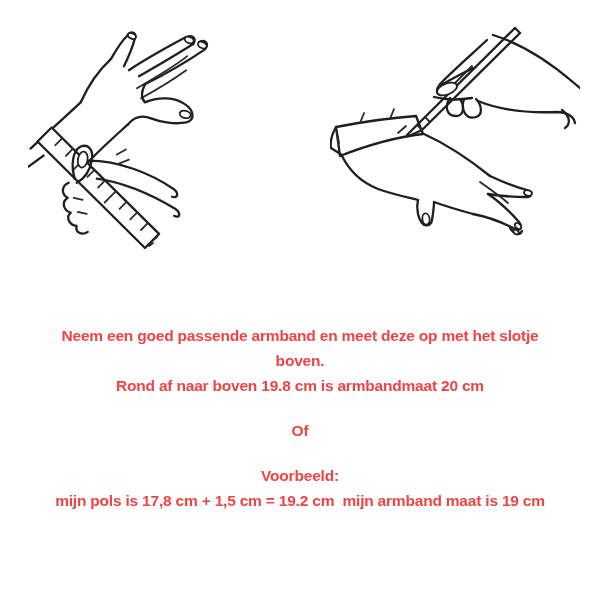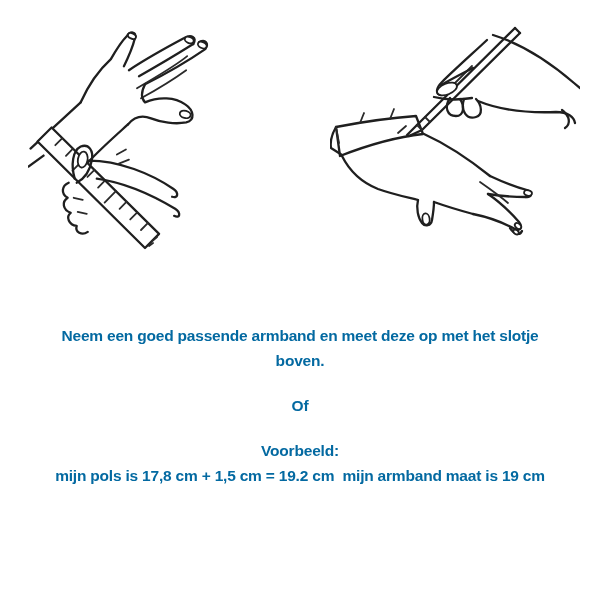--- a/index.html
+++ b/index.html
@@ -17,21 +17,21 @@
   .illustration-right{left:330px;top:22px;width:250px;height:225px;}
 
   svg .ln{fill:none;stroke:#1f1f1f;stroke-width:2.3;stroke-linecap:round;stroke-linejoin:round;}
   svg .thin{fill:none;stroke:#2a2a2a;stroke-width:1.8;stroke-linecap:round;stroke-linejoin:round;}
   svg .band{fill:#ffffff;stroke:#1f1f1f;stroke-width:2.3;stroke-linejoin:round;}
   svg .nail{fill:#ffffff;stroke:#1f1f1f;stroke-width:1.8;}
 
   .text-block{
     position:absolute;top:323px;left:0;right:0;
     text-align:center;
-    color:#0369a1;
+    color:#ef4444;
     font-weight:700;
     font-size:15.5px;
     line-height:25px;
     letter-spacing:-0.2px;
   }
   .text-block .line{white-space:pre;}
   .separator{margin-top:20px;}
   .para-2{margin-top:20px;}
 </style>
 </head>
@@ -140,20 +140,21 @@
       <path class="ln" d="M134,77 C130,89 137,98 146,95 C153,93 152,83 146,77"></path>
       <path class="ln" d="M148,79 C172,89 200,91 226,90 C238,90 244,95 245,101"></path>
       <path class="ln" d="M232,88 C240,94 241,102 235,106"></path>
     </g>
   </svg>
 
   <div class="text-block">
     <div class="para">
       <div class="line">Neem een goed passende armband en meet deze op met het slotje</div>
       <div class="line">boven.</div>
+      <div class="line">Rond af naar boven 19.8 cm is armbandmaat 20 cm</div>
     </div>
     <div class="separator line">Of</div>
     <div class="para para-2">
       <div class="line">Voorbeeld:</div>
       <div class="line">mijn pols is 17,8 cm + 1,5 cm = 19.2 cm  mijn armband maat is 19 cm</div>
     </div>
   </div>
 
 </div>
 

